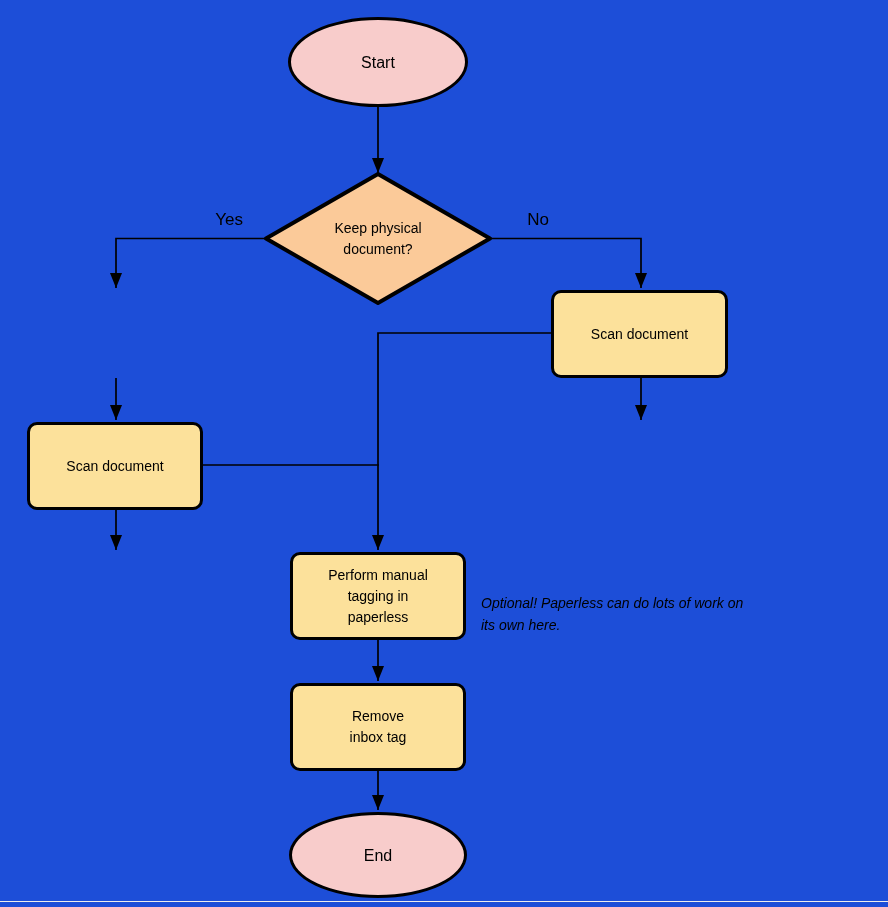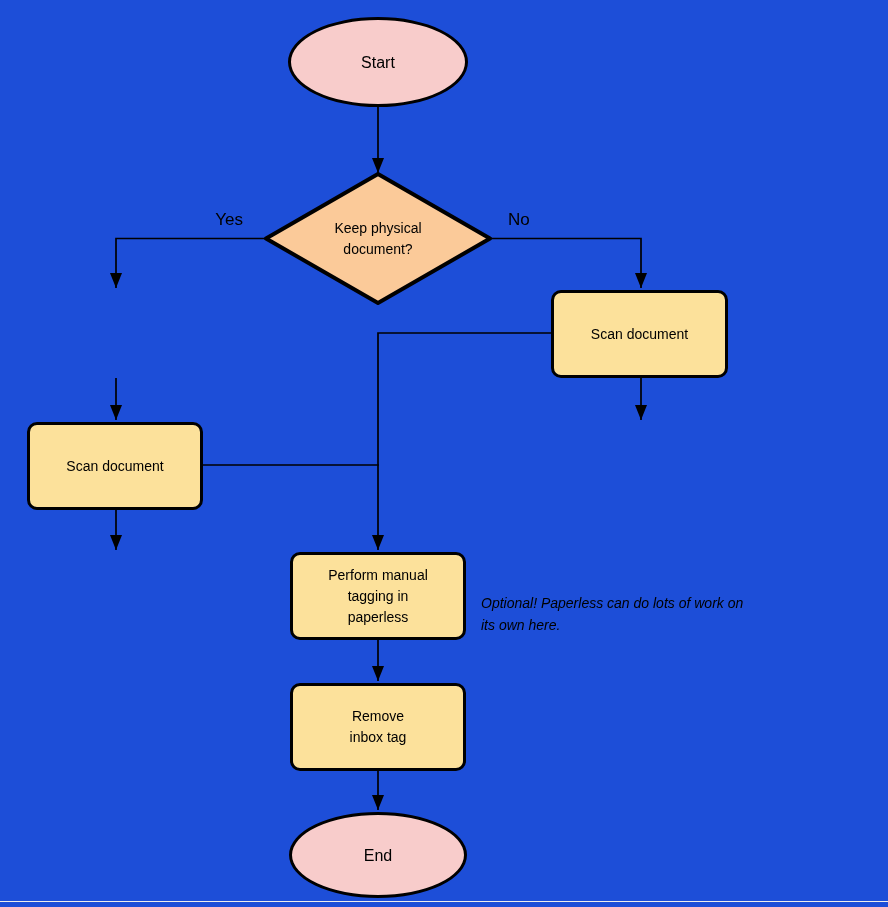--- a/index.html
+++ b/index.html
@@ -93,21 +93,21 @@
   <div class="node terminator" style="left:288px; top:17px; width:180px; height:90px;">
     <div>Start</div>
   </div>
 
   <div class="node decision-label" style="left:266px; top:174px; width:224px; height:129px;">
     <div>Keep physical</div>
     <div>document?</div>
   </div>
 
   <div class="edge-label right-align" style="left:183px; top:211px; width:60px;">Yes</div>
-  <div class="edge-label" style="left:508px; top:211px; width:60px;">No</div>
+  <div class="edge-label" style="left:508px; top:211px; width:60px;text-align:center;">No</div>
 
 
   <div class="node process" style="left:27px; top:422px; width:176px; height:88px;">
     <div>Scan document</div>
   </div>
 
 
   <div class="node process" style="left:551px; top:290px; width:177px; height:88px;">
     <div>Scan document</div>
   </div>

